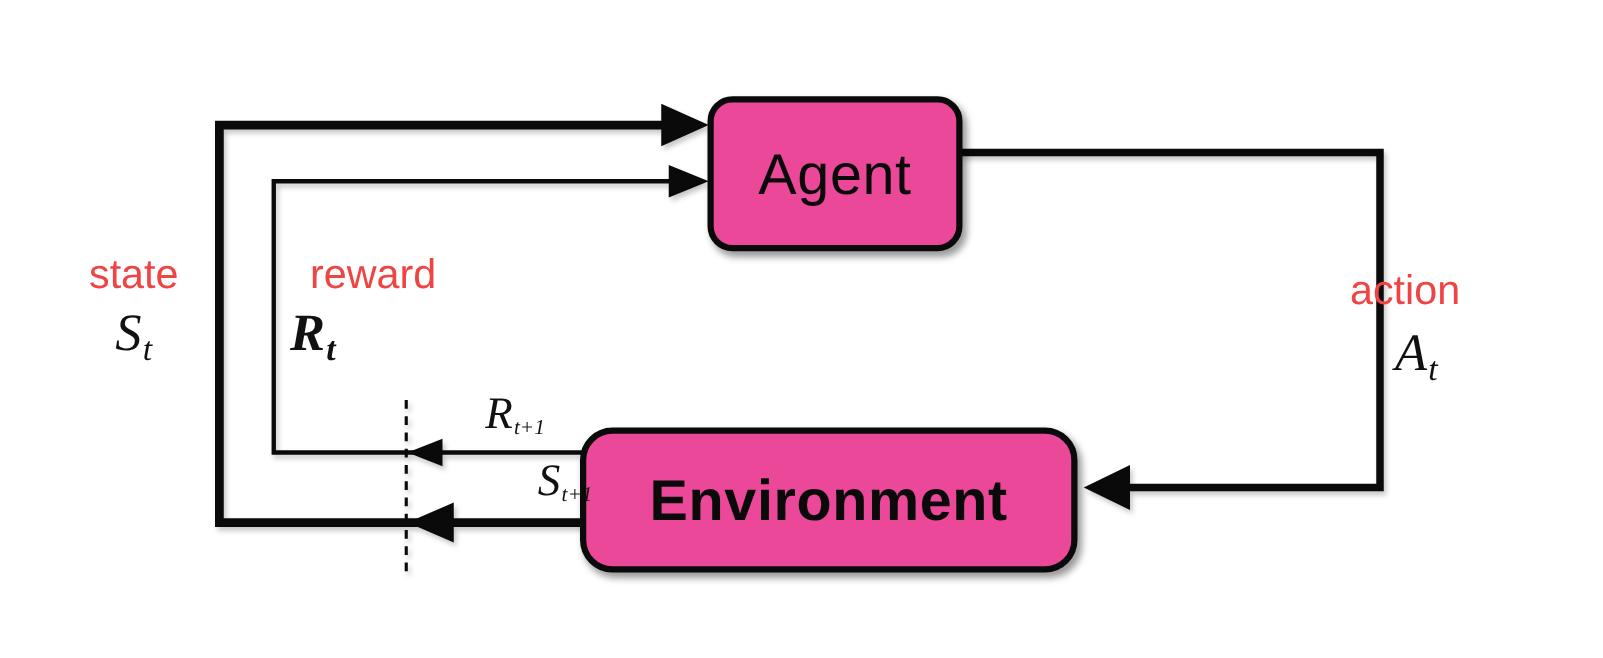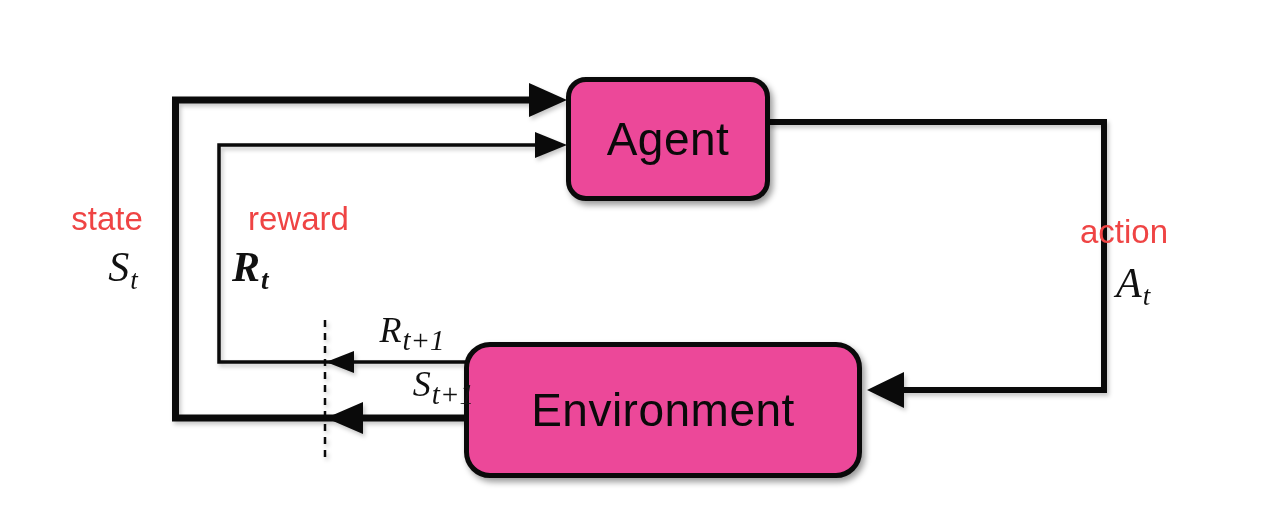--- a/index.html
+++ b/index.html
@@ -43,22 +43,23 @@
     left: 566px;
     top: 57px;
     width: 204px;
     height: 124px;
     border-radius: 20px;
   }
   .env-node {
     left: 464px;
     top: 322px;
     width: 398px;
-    height: 136px;
+    height: 116px;
     border-radius: 26px;
+    font-weight: bold;
   }
   .word-label {
     position: absolute;
     font-size: 33px;
     line-height: 1;
     color: #ef4444;
     white-space: nowrap;
   }
   .math-label {
     position: absolute;
@@ -69,21 +70,21 @@
     line-height: 1;
   }
   .math-label .sym { font-size: 42px; }
   .math-label .sub {
     font-size: 27px;
     position: relative;
     top: 0.28em;
     margin-left: 1px;
   }
   .math-label.small .sym { font-size: 36px; }
-  .math-label.small .sub { font-size: 29px; }
+  .math-label.small .sub { font-size: 17px; }
   .centered { text-align: center; }
 </style>
 </head>
 <body>
 
 <div class="stage">
 
   <svg class="wires" width="1282" height="526" viewBox="0 0 1282 526">
 
     <path d="M466,418 L175.5,418 L175.5,100 L532,100" fill="none" stroke="#0a0a0a" stroke-width="7" stroke-linejoin="miter"></path>
@@ -103,21 +104,21 @@
 
   <div class="node agent-node">
     <span class="node-label">Agent</span>
   </div>
 
   <div class="node env-node">
     <span class="node-label">Environment</span>
   </div>
 
   <div class="word-label centered" style="left:48px; top:202px; width:118px;">state</div>
-  <div class="math-label centered" style="left:64px; top:246px; width:118px;">
+  <div class="math-label centered" style="left:48px; top:246px; width:118px;">
     <span class="sym">S</span><span class="sub">t</span>
   </div>
 
   <div class="word-label" style="left:232px; top:202px;margin-left:16px;">reward</div>
   <div class="math-label" style="left:232px; top:246px;font-weight:bold;">
     <span class="sym">R</span><span class="sub">t</span>
   </div>
 
   <div class="word-label" style="left:1080px; top:215px;">action</div>
   <div class="math-label" style="left:1116px; top:262px;">

